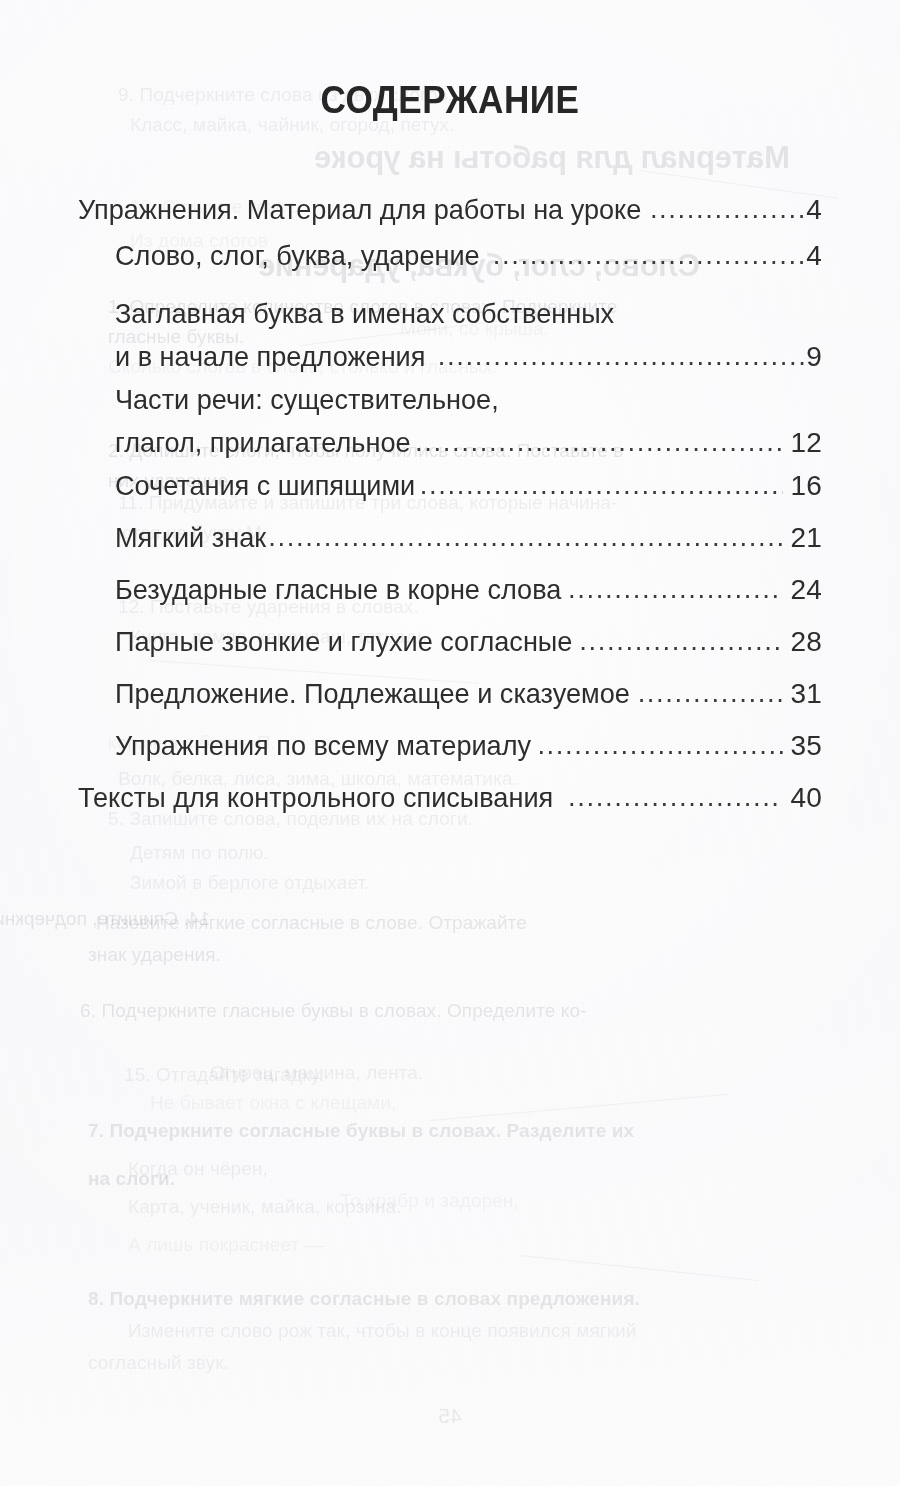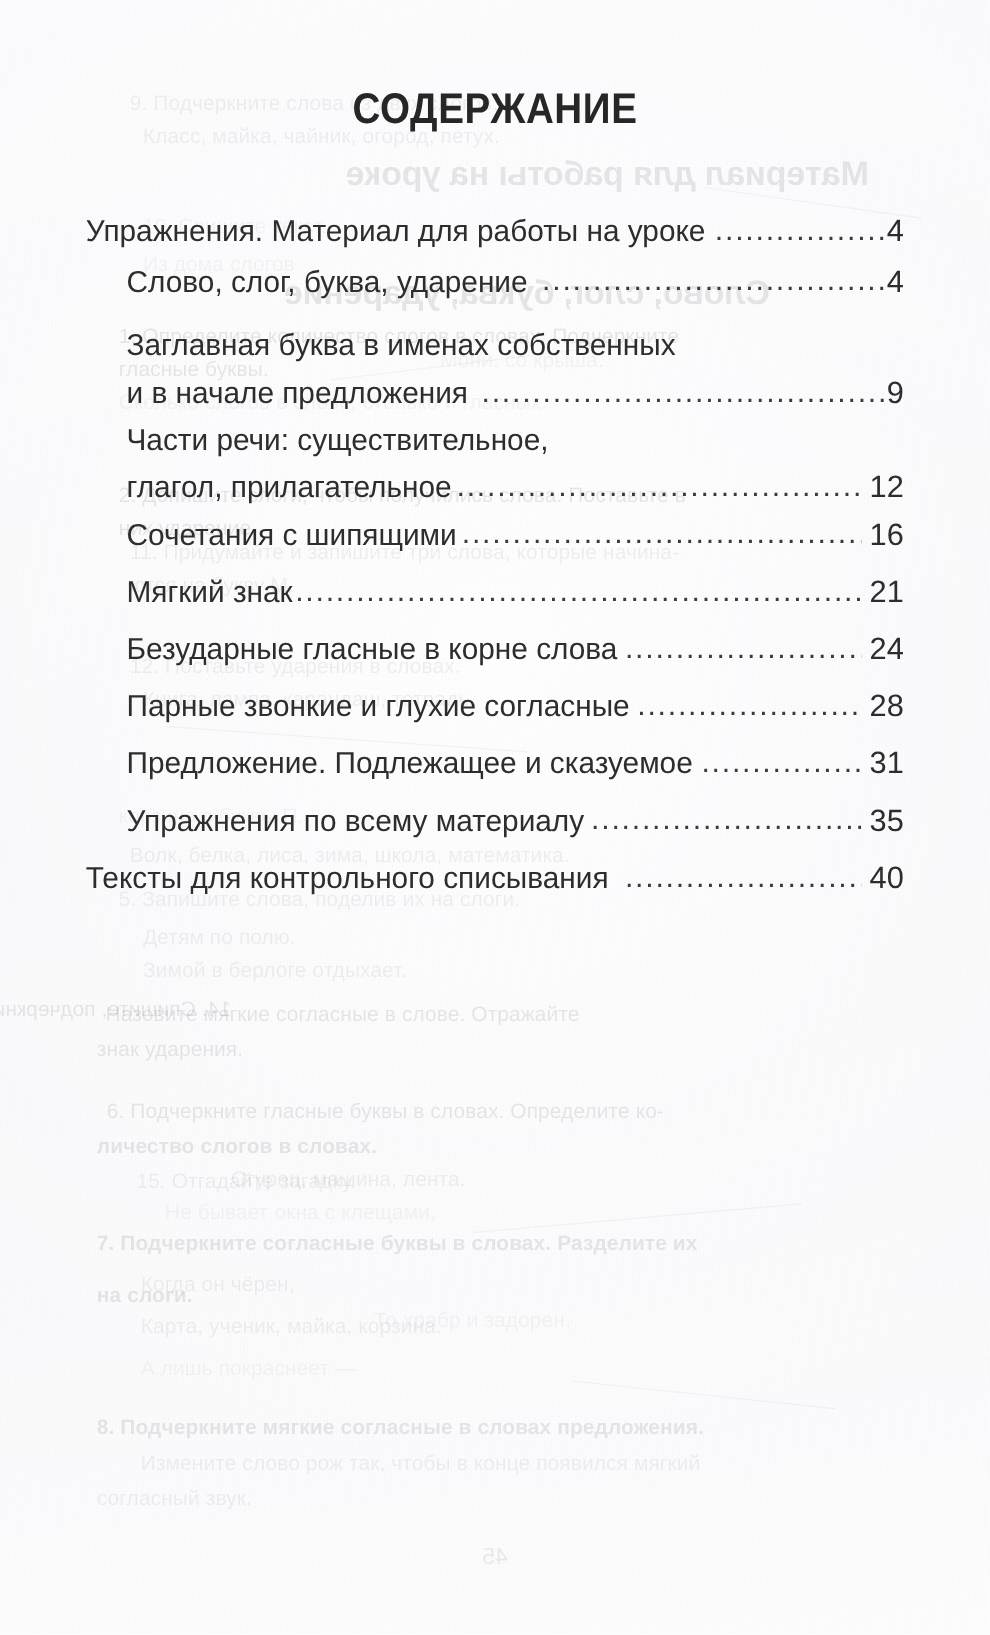--- a/index.html
+++ b/index.html
@@ -190,22 +190,21 @@
       <div class="bleed sm faint" style="left: 118px; top: 596px;">12. Поставьте ударения в словах.</div>
       <div class="bleed sm faint" style="left: 130px; top: 626px;">Книга, лампа, карандаш, тетрадь.</div>
       <div class="bleed sm vfaint" style="left: 108px; top: 732px;">корзина с буквы П.</div>
       <div class="bleed sm faint" style="left: 118px; top: 768px;">Волк, белка, лиса, зима, школа, математика.</div>
       <div class="bleed sm faint" style="left: 108px; top: 808px;">5. Запишите слова, поделив их на слоги.</div>
       <div class="bleed sm faint" style="left: 130px; top: 842px;">Детям по полю.</div>
       <div class="bleed sm faint" style="left: 130px; top: 872px;">Зимой в берлоге отдыхает.</div>
       <div class="bleed sm mirror" style="left: 210px; top: 908px;">14. Спишите, подчеркните мягкие согласные.</div>
       <div class="bleed sm" style="left: 96px; top: 912px;">Назовите мягкие согласные в слове. Отражайте</div>
       <div class="bleed sm" style="left: 88px; top: 944px;">знак ударения.</div>
-      <div class="bleed sm" style="left: 80px; top: 1000px; margin-left: 17px;">6. Подчеркните гласные буквы в словах. Определите ко-</div>
-      <div class="bleed sm b" style="left: 88px; top: 1032px;">личество слогов в словах.</div>
+      <div class="bleed sm" style="left: 80px; top: 1000px;">6. Подчеркните гласные буквы в словах. Определите ко-</div>
       <div class="bleed sm faint" style="left: 210px; top: 1062px;">Огурец, машина, лента.</div>
       <div class="bleed sm faint" style="left: 124px; top: 1064px;">15. Отгадайте загадку.</div>
       <div class="bleed sm vfaint" style="left: 150px; top: 1092px;">Не бывает окна с клещами,</div>
       <div class="bleed sm b" style="left: 88px; top: 1120px; text-align: center;">7. Подчеркните согласные буквы в словах. Разделите их</div>
       <div class="bleed sm faint" style="left: 128px; top: 1158px;">Когда он чёрен,</div>
       <div class="bleed sm b" style="left: 88px; top: 1168px;">на слоги.</div>
       <div class="bleed sm faint" style="left: 128px; top: 1196px;">Карта, ученик, майка, корзина.</div>
       <div class="bleed sm vfaint" style="left: 340px; top: 1190px;">То храбр и задорен,</div>
       <div class="bleed sm vfaint" style="left: 128px; top: 1234px;">А лишь покраснеет —</div>
       <div class="bleed sm b" style="left: 88px; top: 1288px;">8. Подчеркните мягкие согласные в словах предложения.</div>

